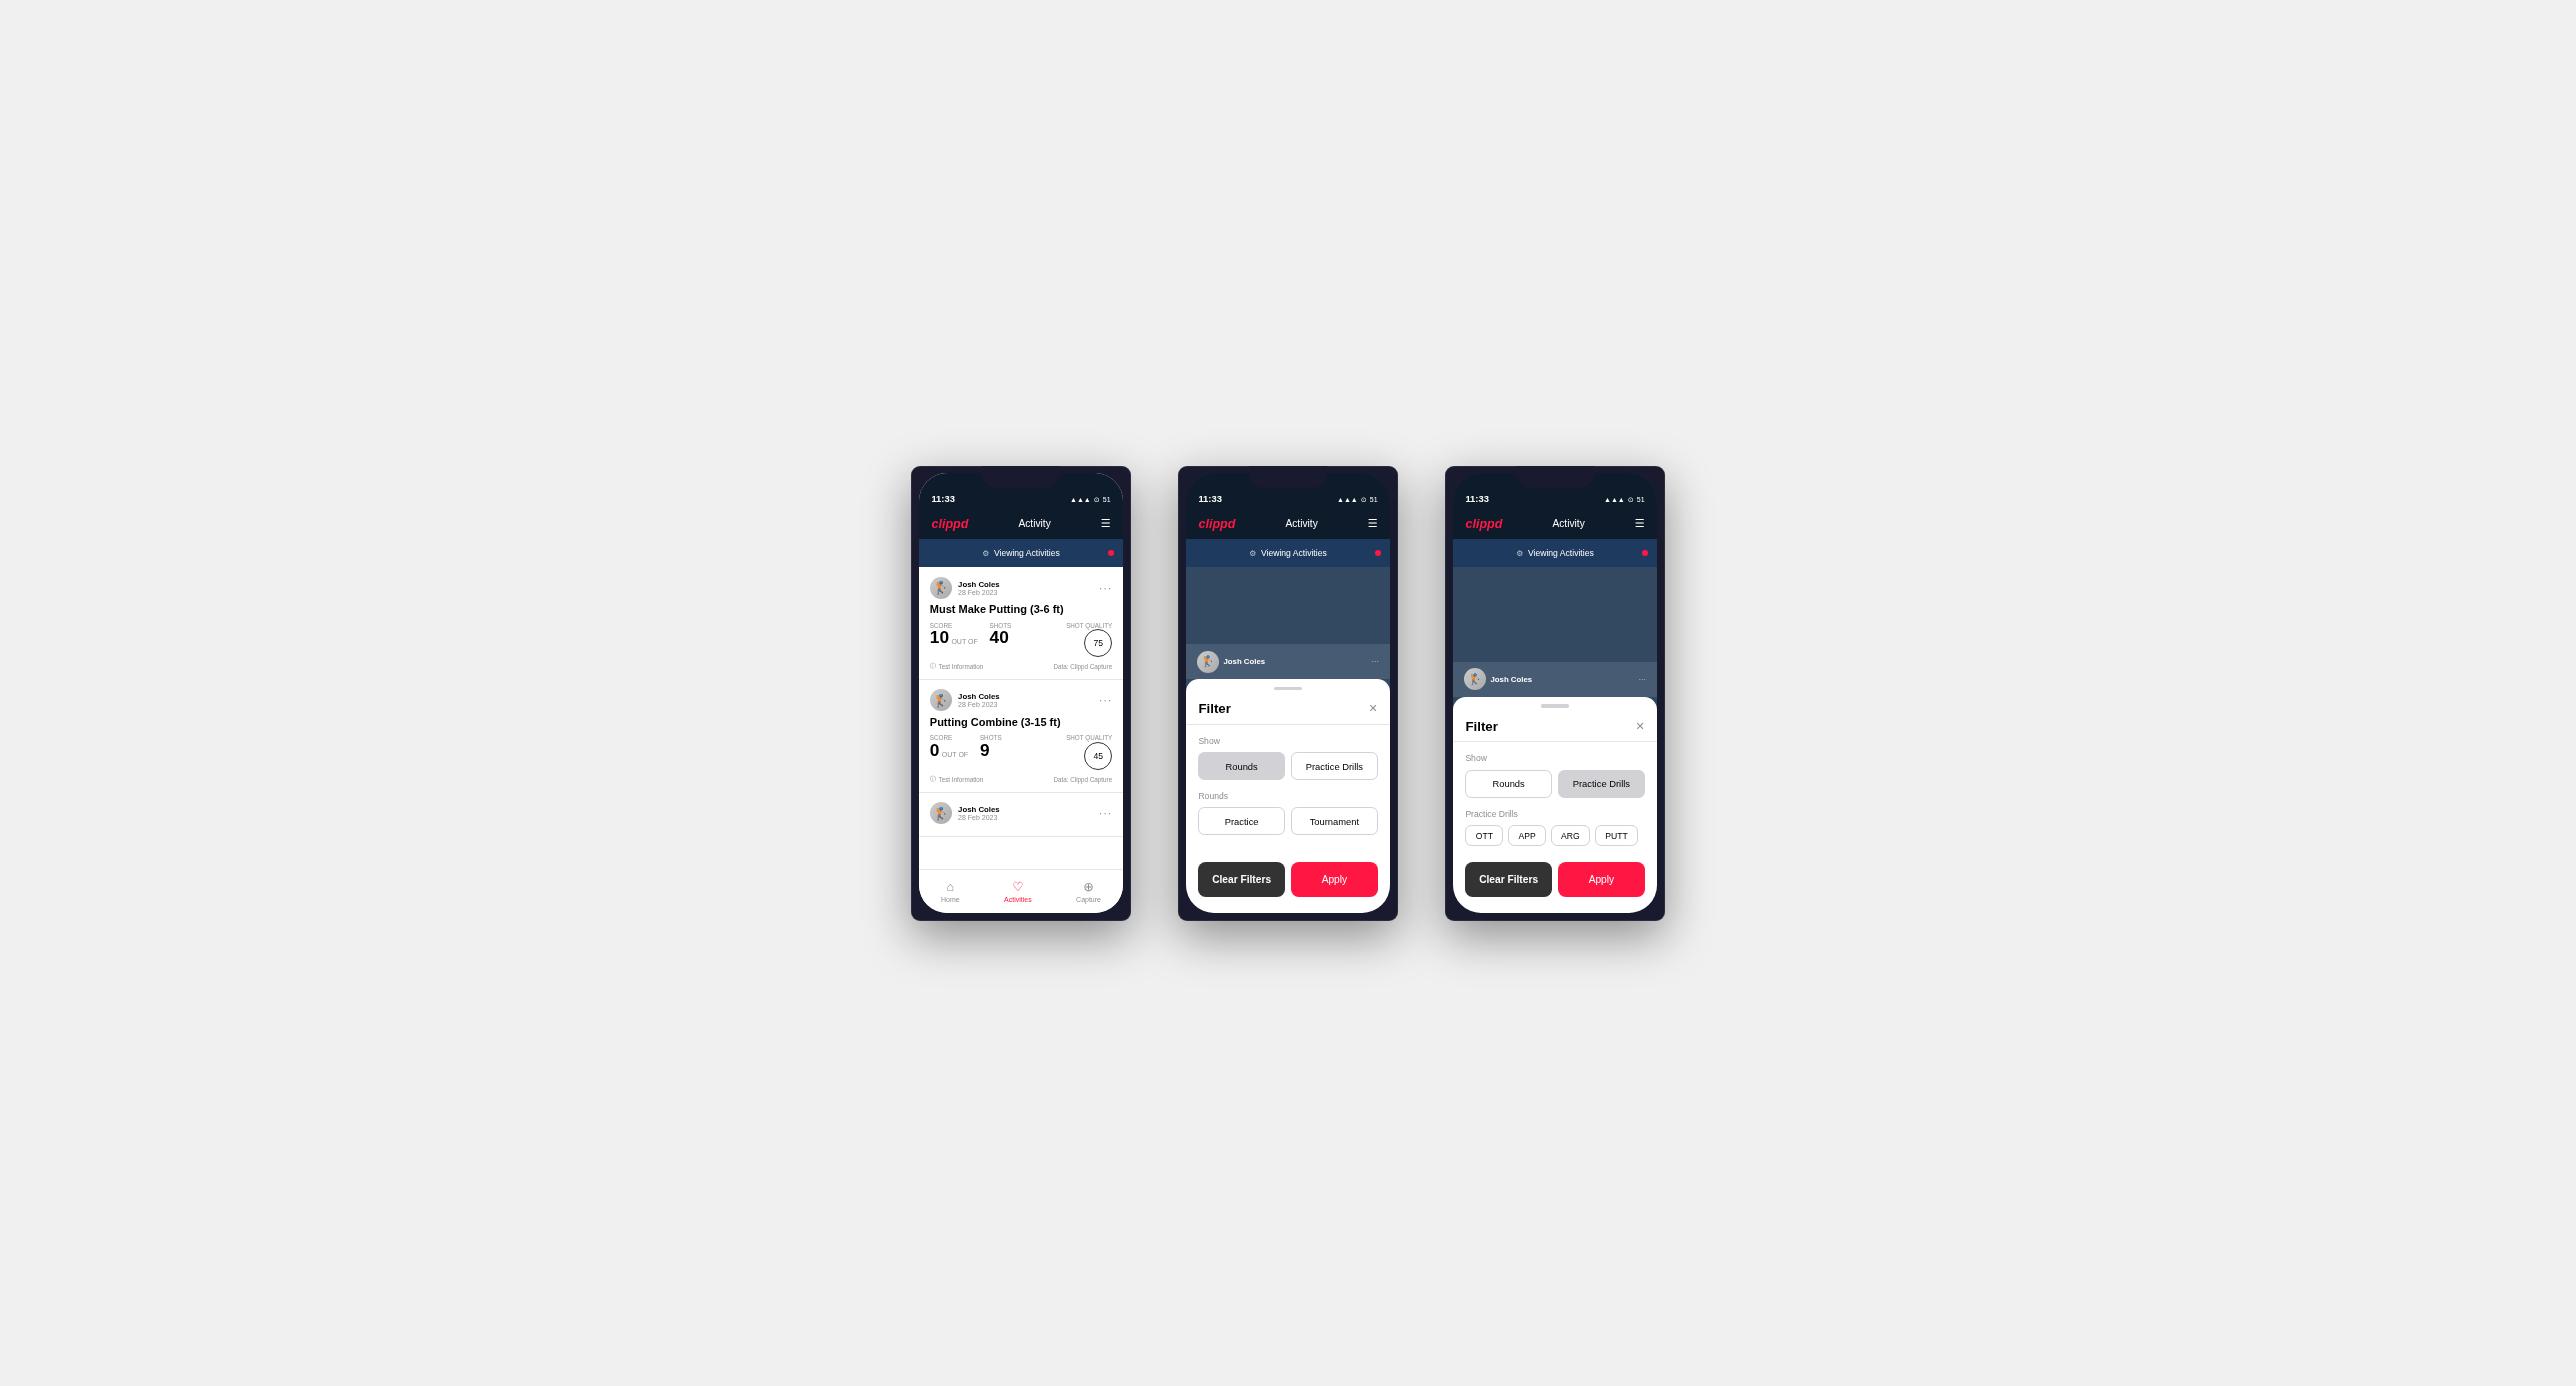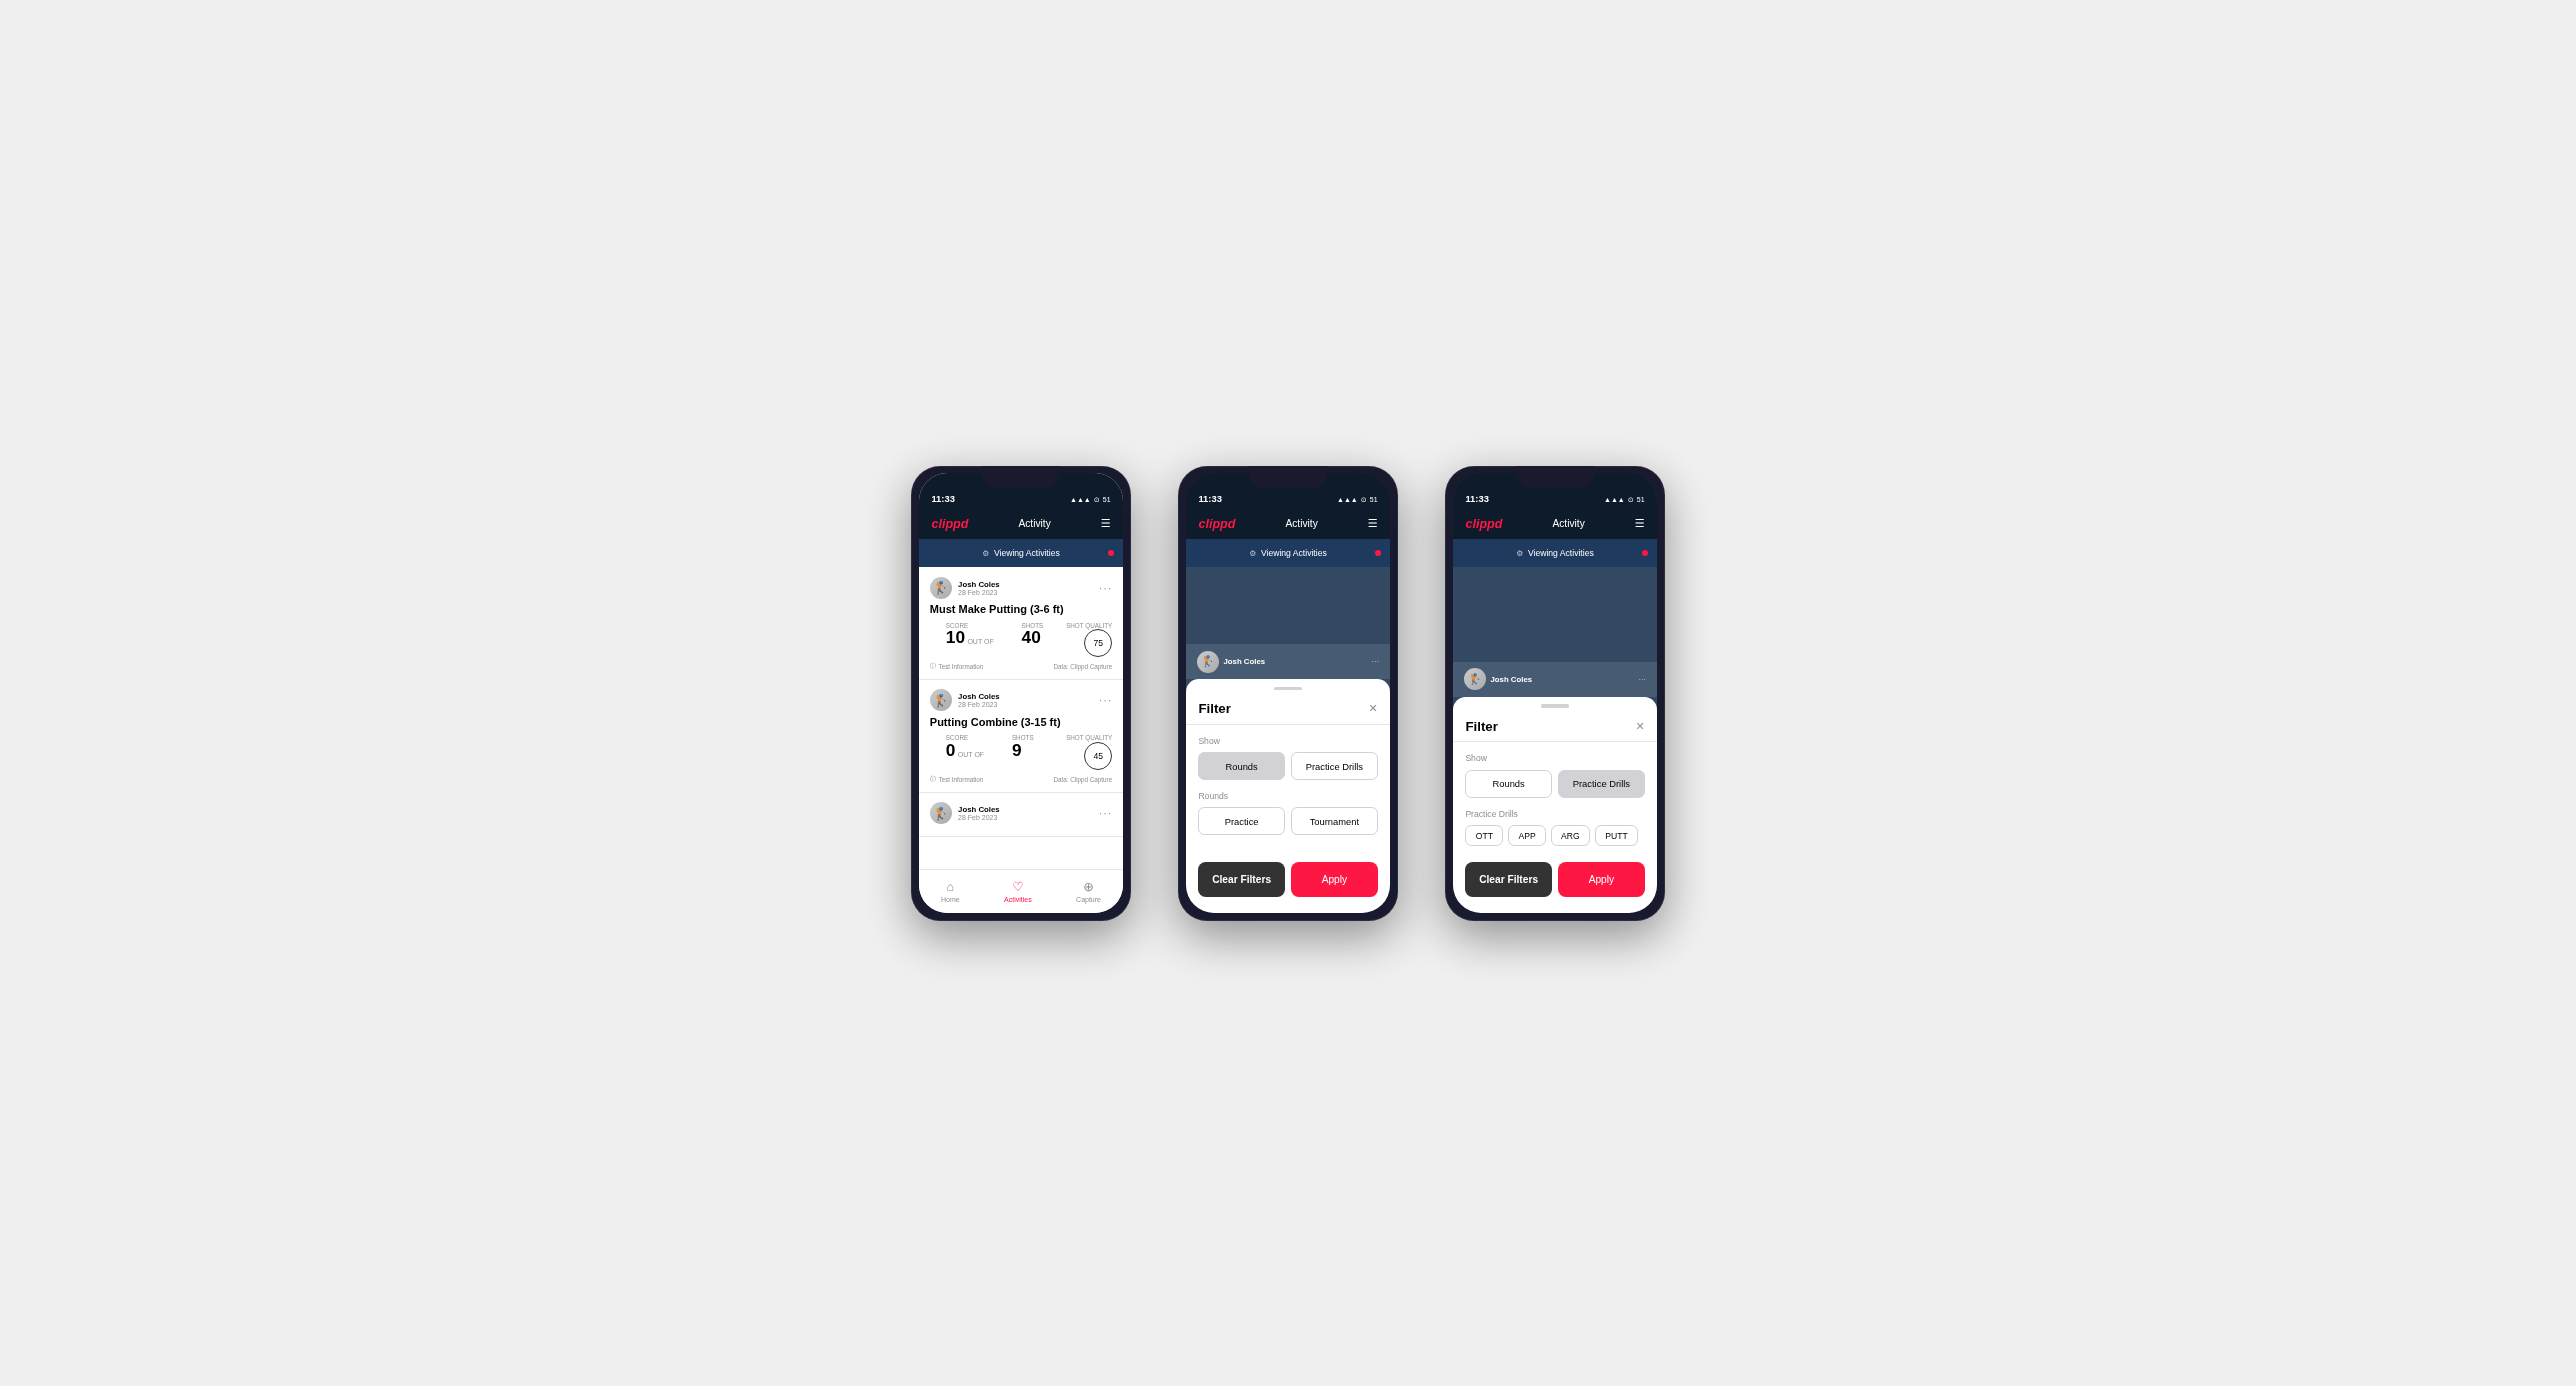--- a/index.html
+++ b/index.html
@@ -20,21 +20,21 @@
     }
     .phone-wrapper {
       display: flex;
       flex-direction: column;
       align-items: center;
     }
     .phone {
       width: 220px;
       height: 455px;
       background: #1a1a2e;
-      border-radius: 29px;
+      border-radius: 9px;
       padding: 7.8px;
       position: relative;
       box-shadow: 0 15.7px 47px rgba(0,0,0,0.4), inset 0 0 0 0.8px rgba(255,255,255,0.1);
     }
     .phone-inner {
       width: 100%;
       height: 100%;
       background: #f2f2f7;
       border-radius: 28px;
       overflow: hidden;
@@ -200,21 +200,20 @@
     }
     .card-stats {
       display: flex;
       align-items: baseline;
       gap: 9.4px;
       margin-bottom: 4.7px;
     }
     .stat-group {
       display: flex;
       flex-direction: column;
-      margin-left: 16px;
     }
     .stat-label {
       font-size: 6.3px;
       color: #8e8e93;
       text-transform: uppercase;
       margin-bottom: 0.8px;
     }
     .stat-value {
       font-size: 17.3px;
       font-weight: 700;

